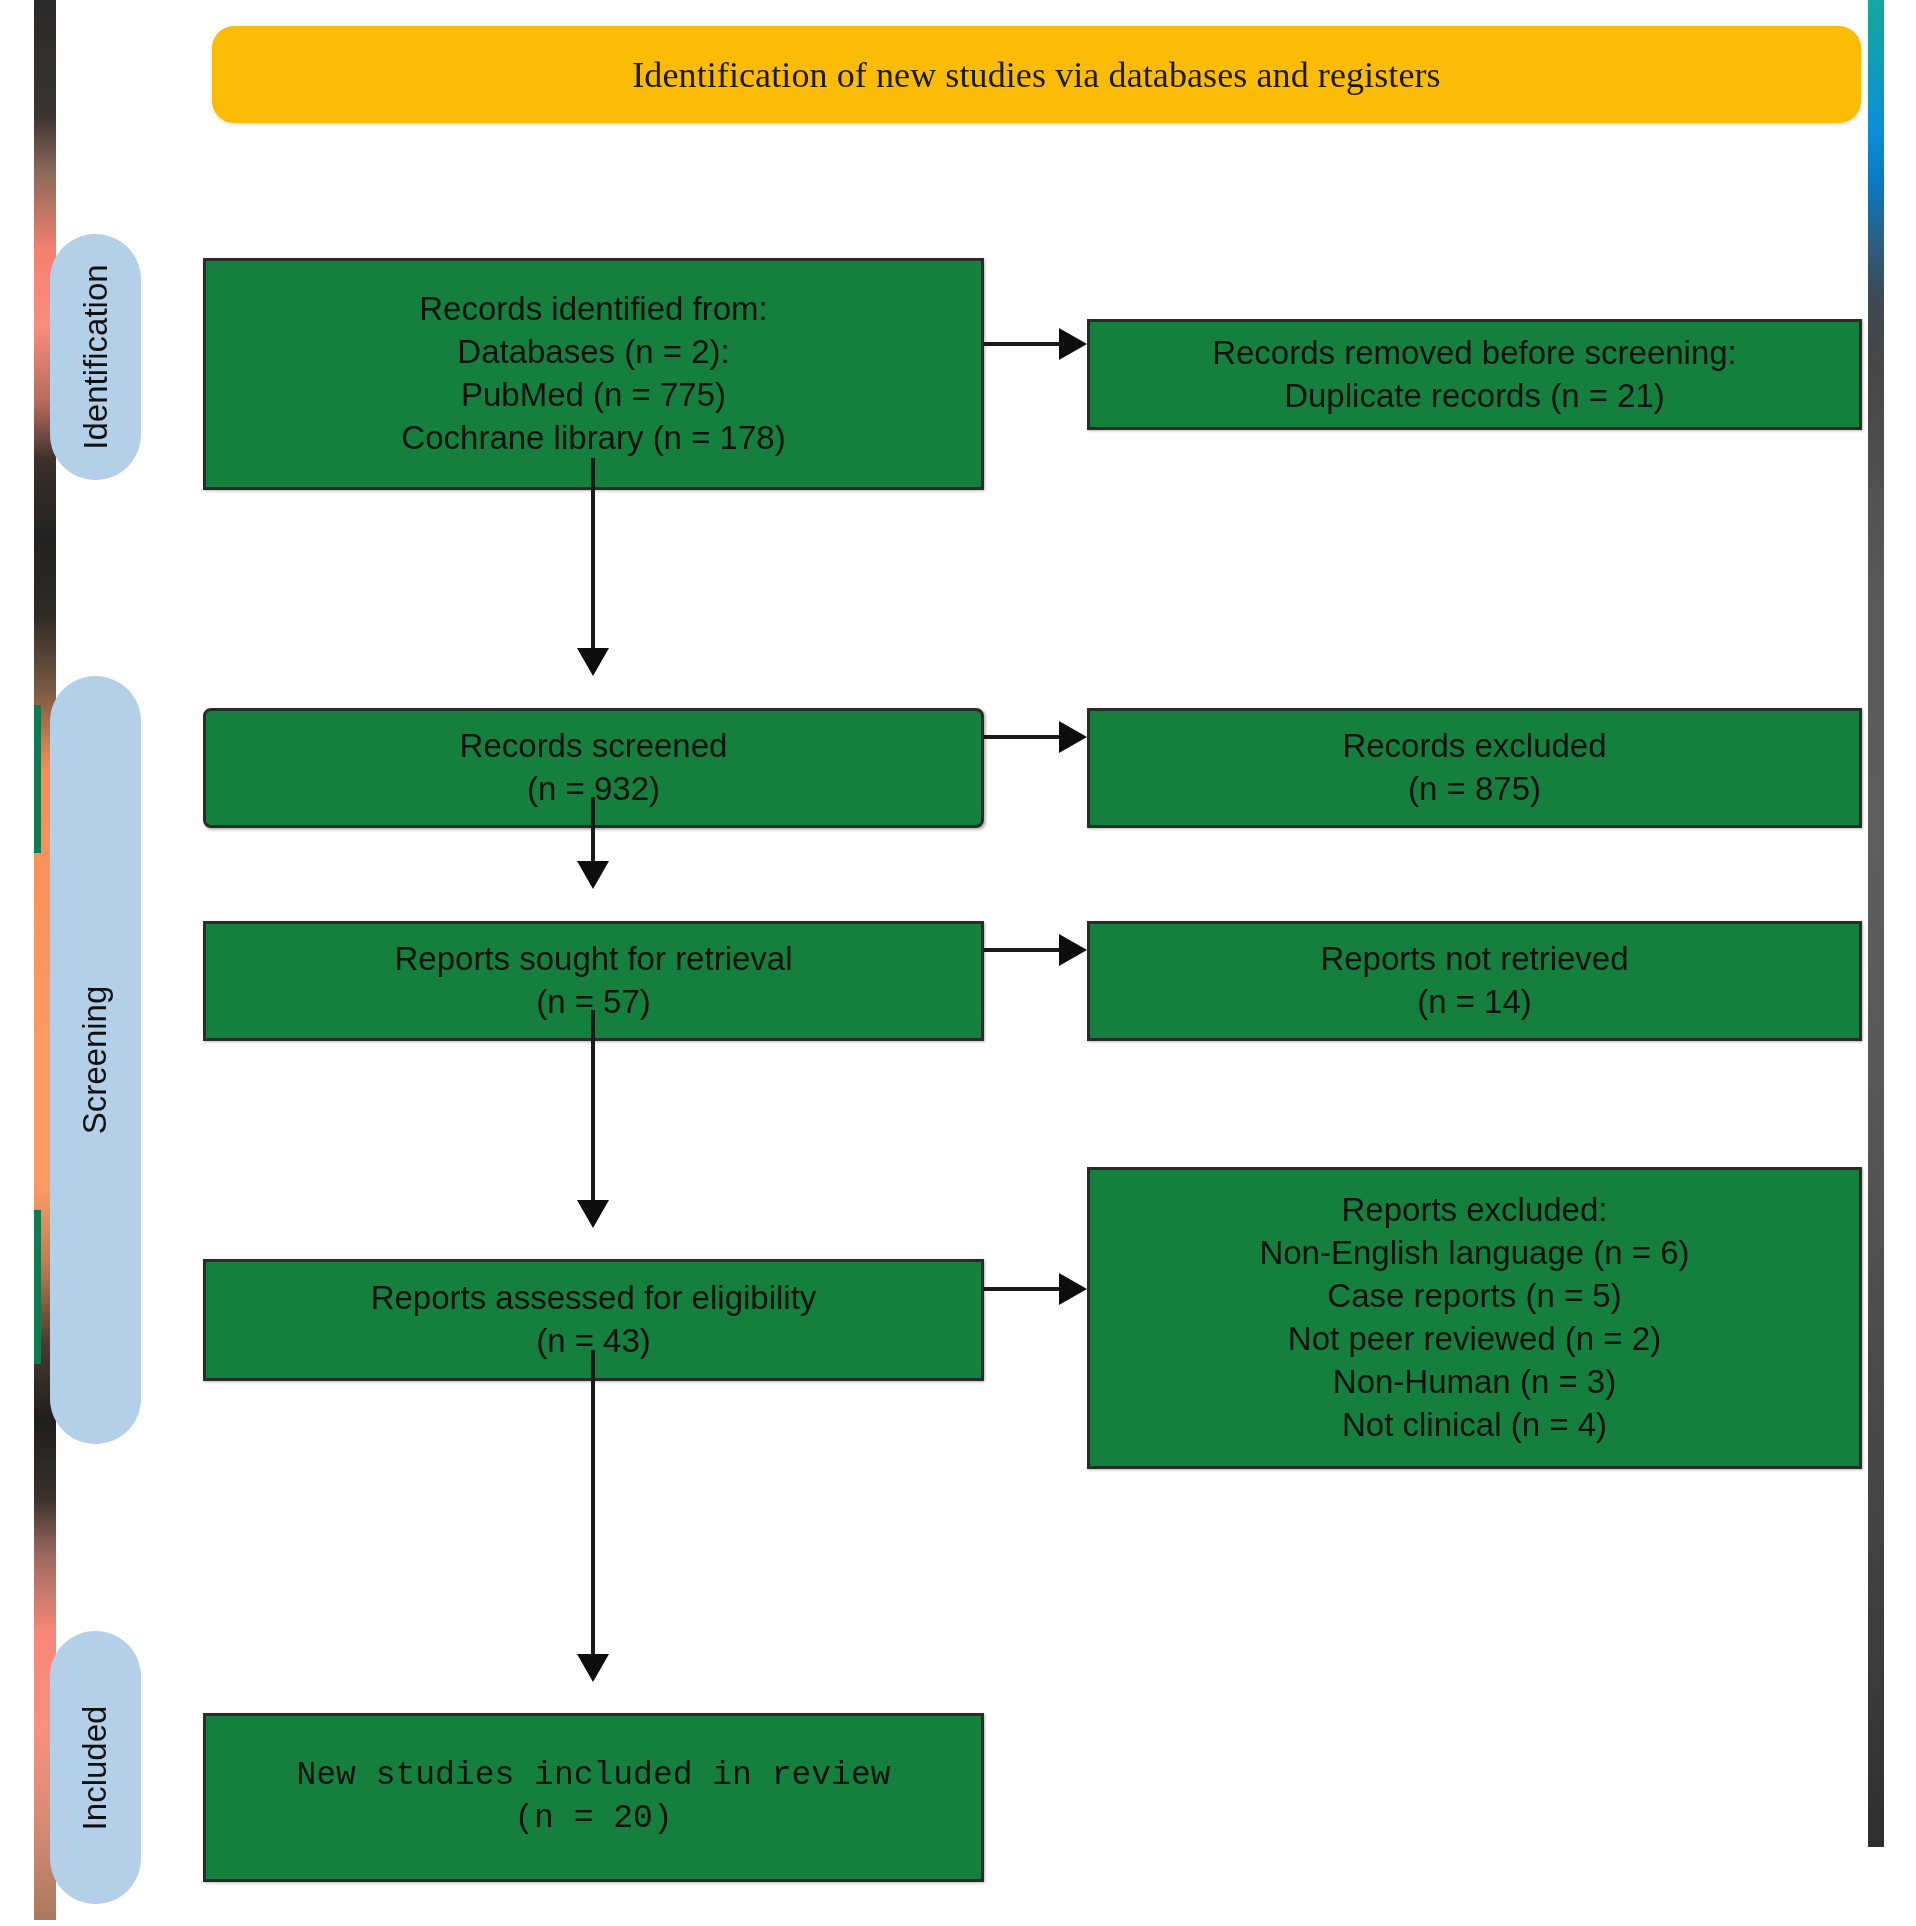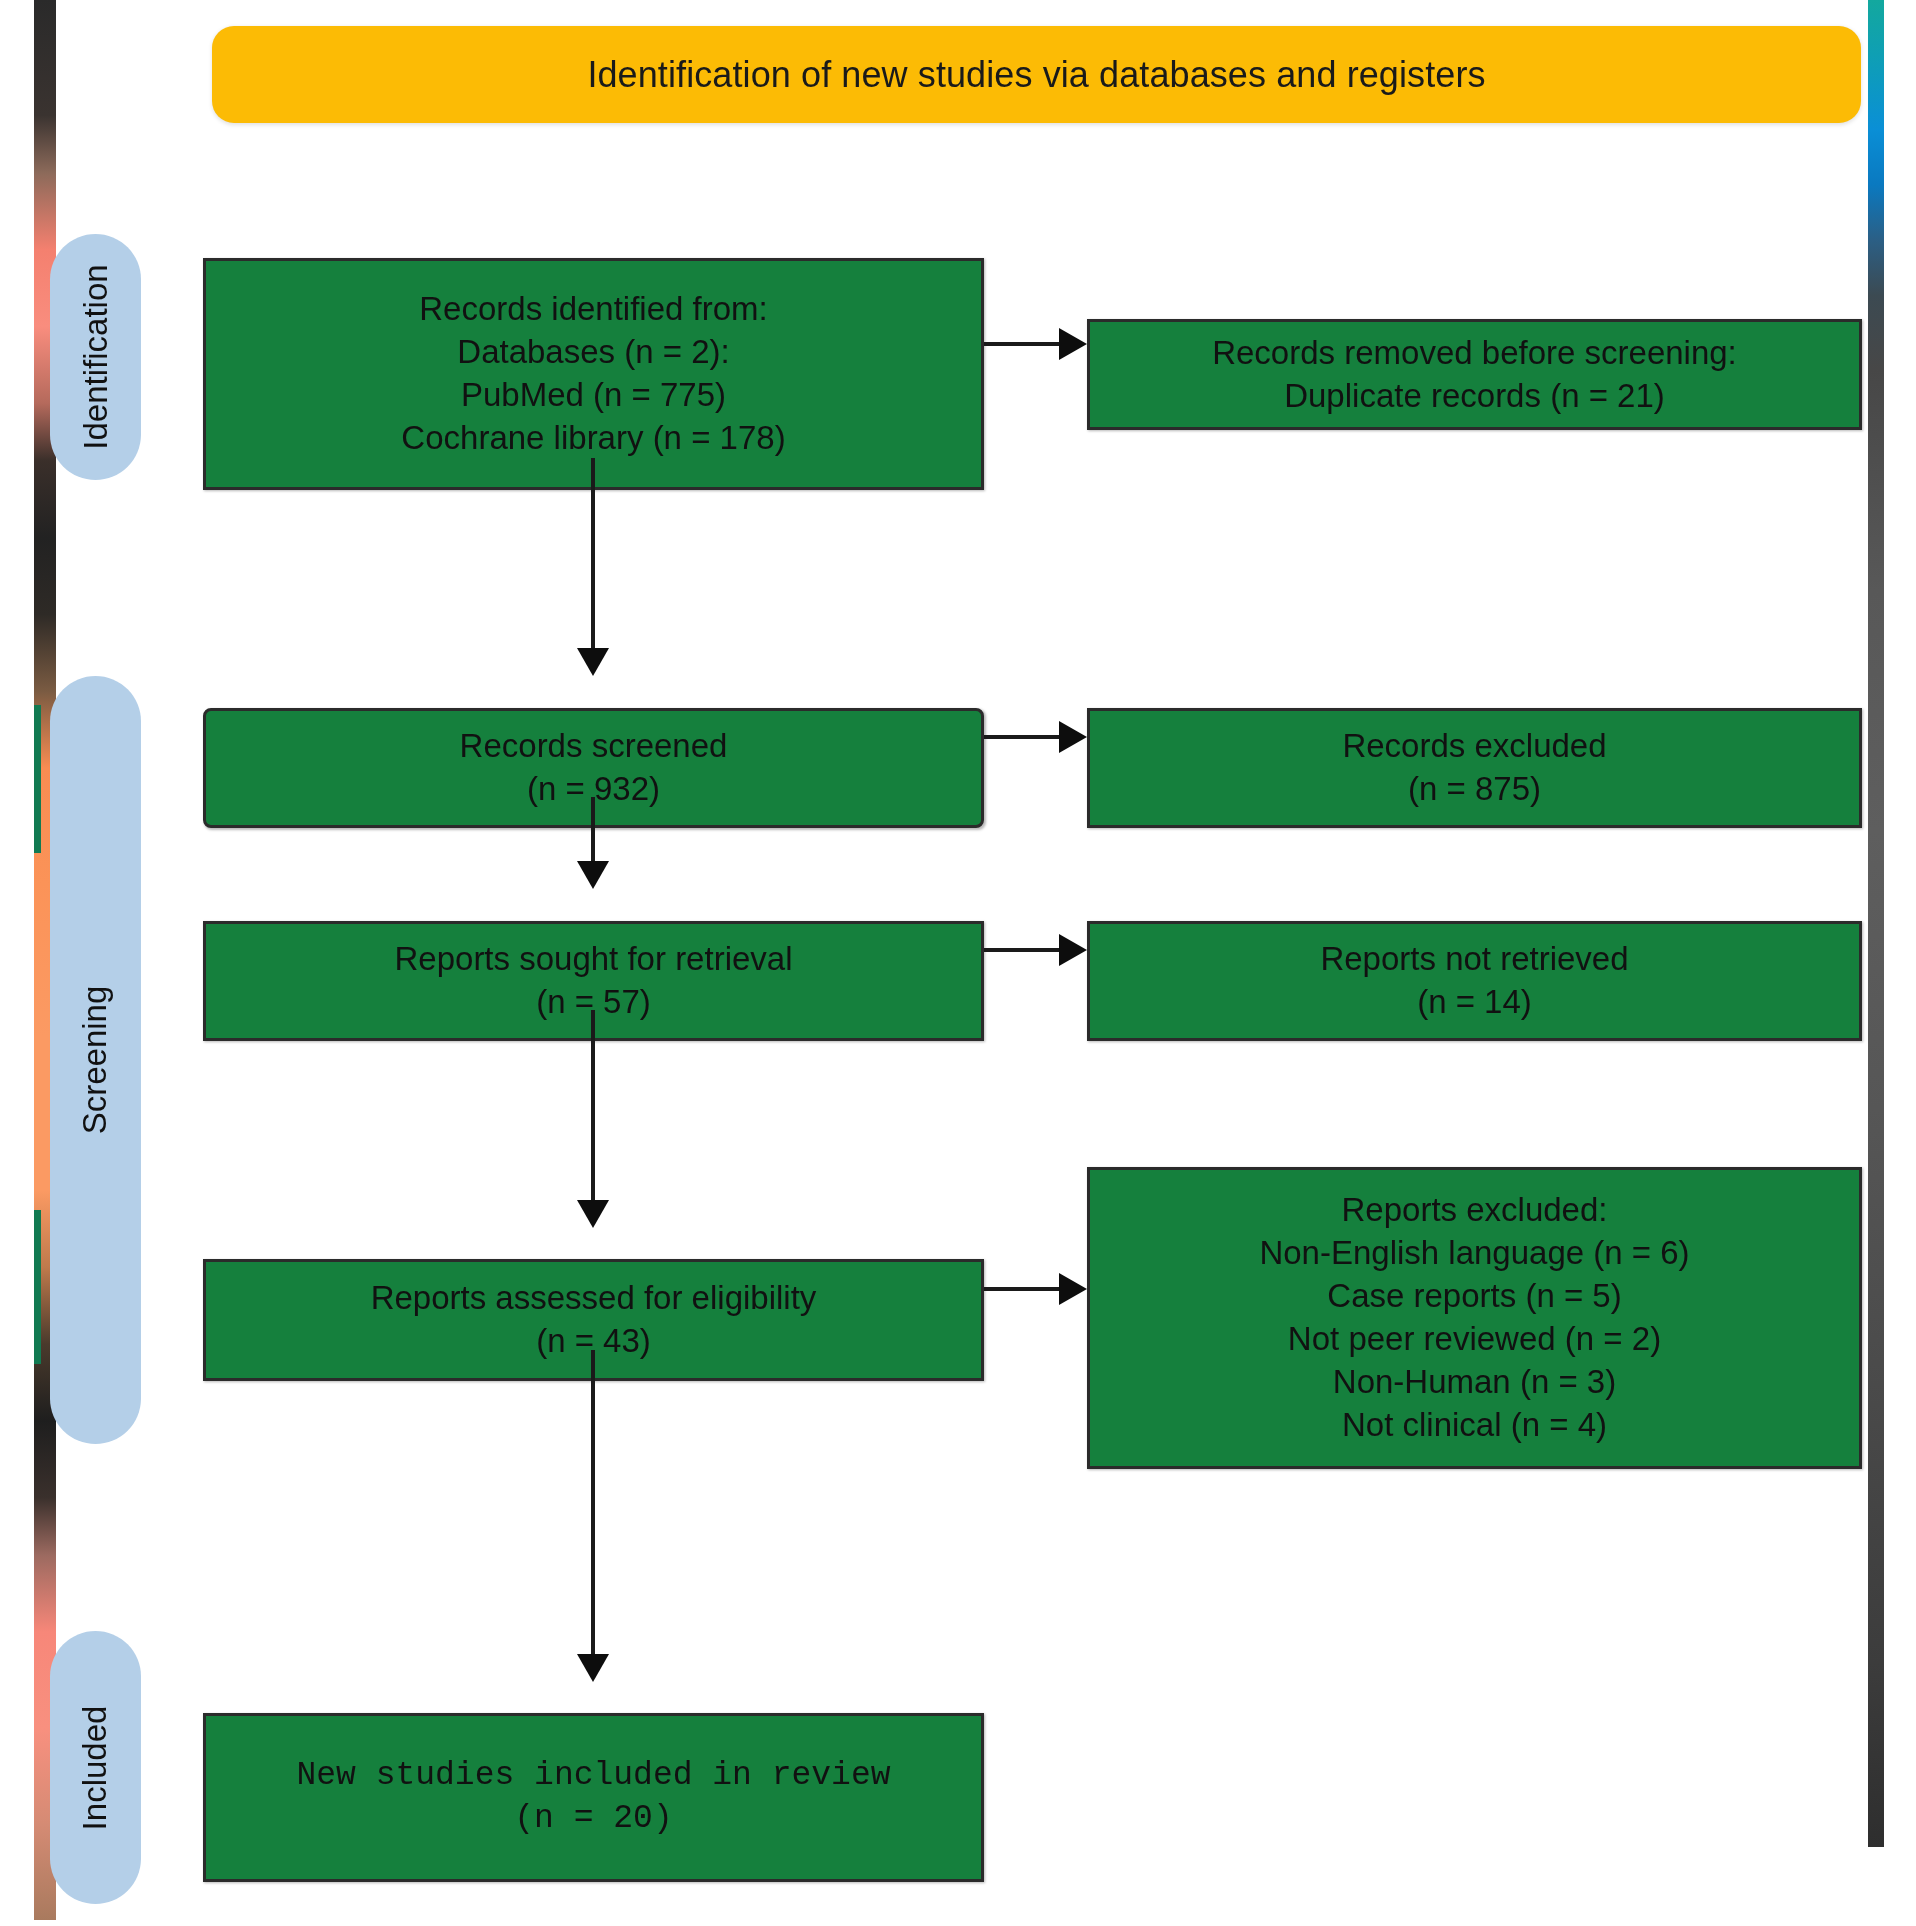--- a/index.html
+++ b/index.html
@@ -96,20 +96,21 @@
     left: 212px;
     top: 26px;
     width: 1649px;
     height: 97px;
     background: #fcbb05;
     border-radius: 22px;
     display: flex;
     align-items: center;
     justify-content: center;
     box-shadow: 0 1.8px 4.3px rgba(0,0,0,0.12);
+    font-family: Liberation Serif, serif;
   }
   #banner-title {
     font-size: 36px;
     color: #1a1a1a;
     letter-spacing: 0.1px;
     white-space: nowrap;
   }
 
   
   .stage-pill {

